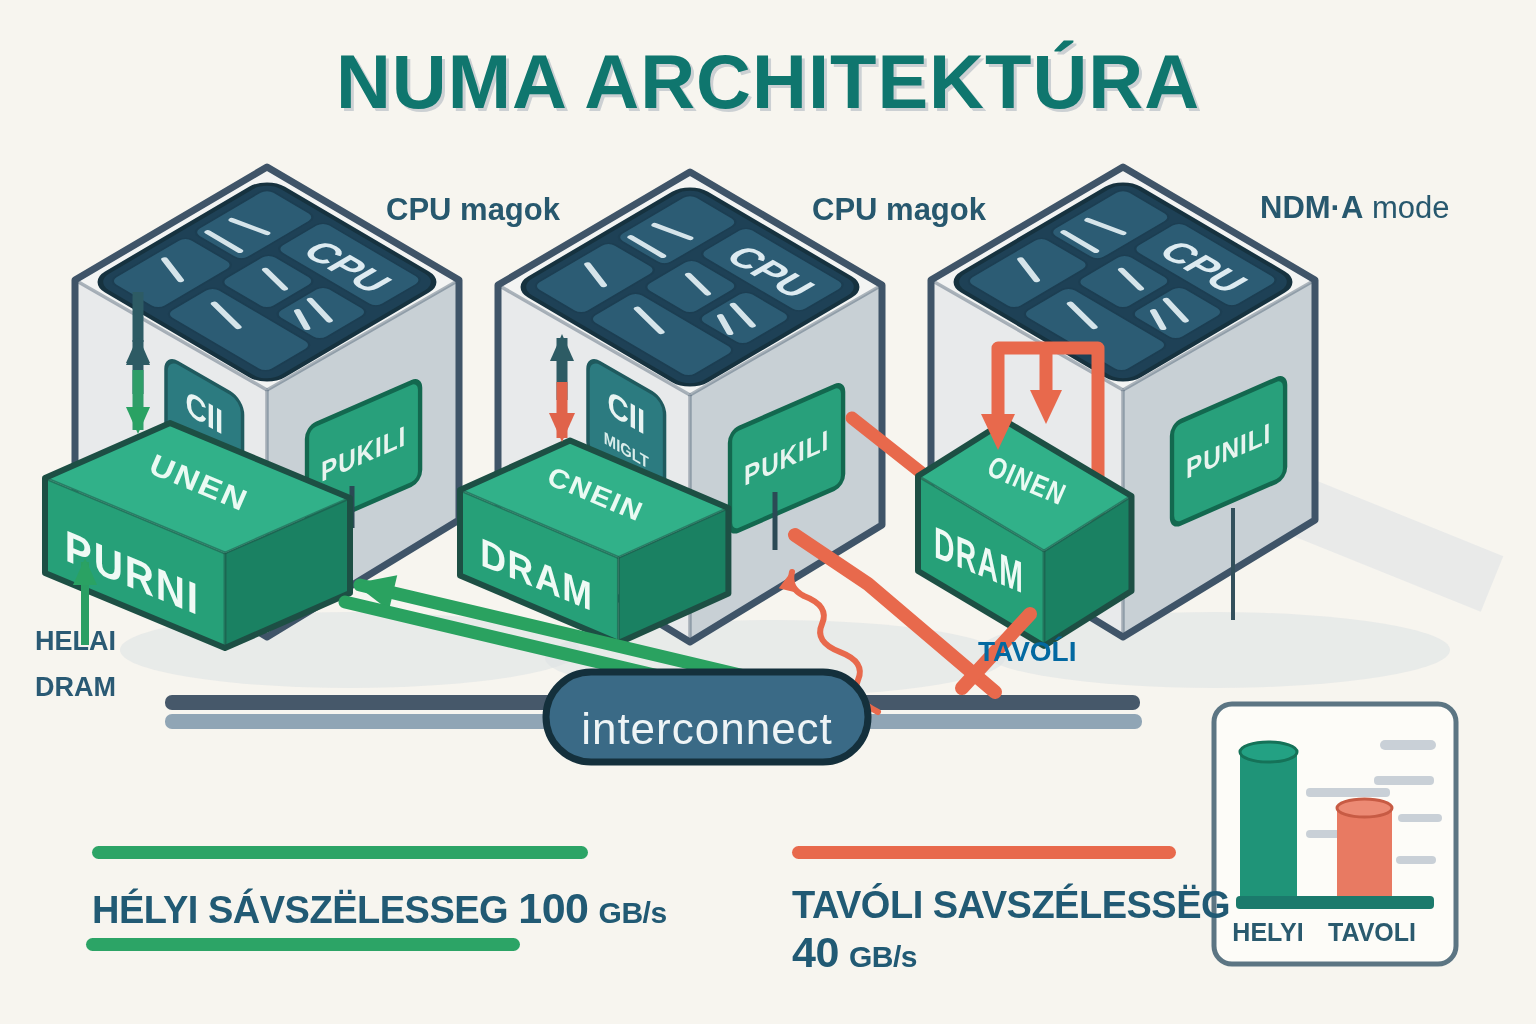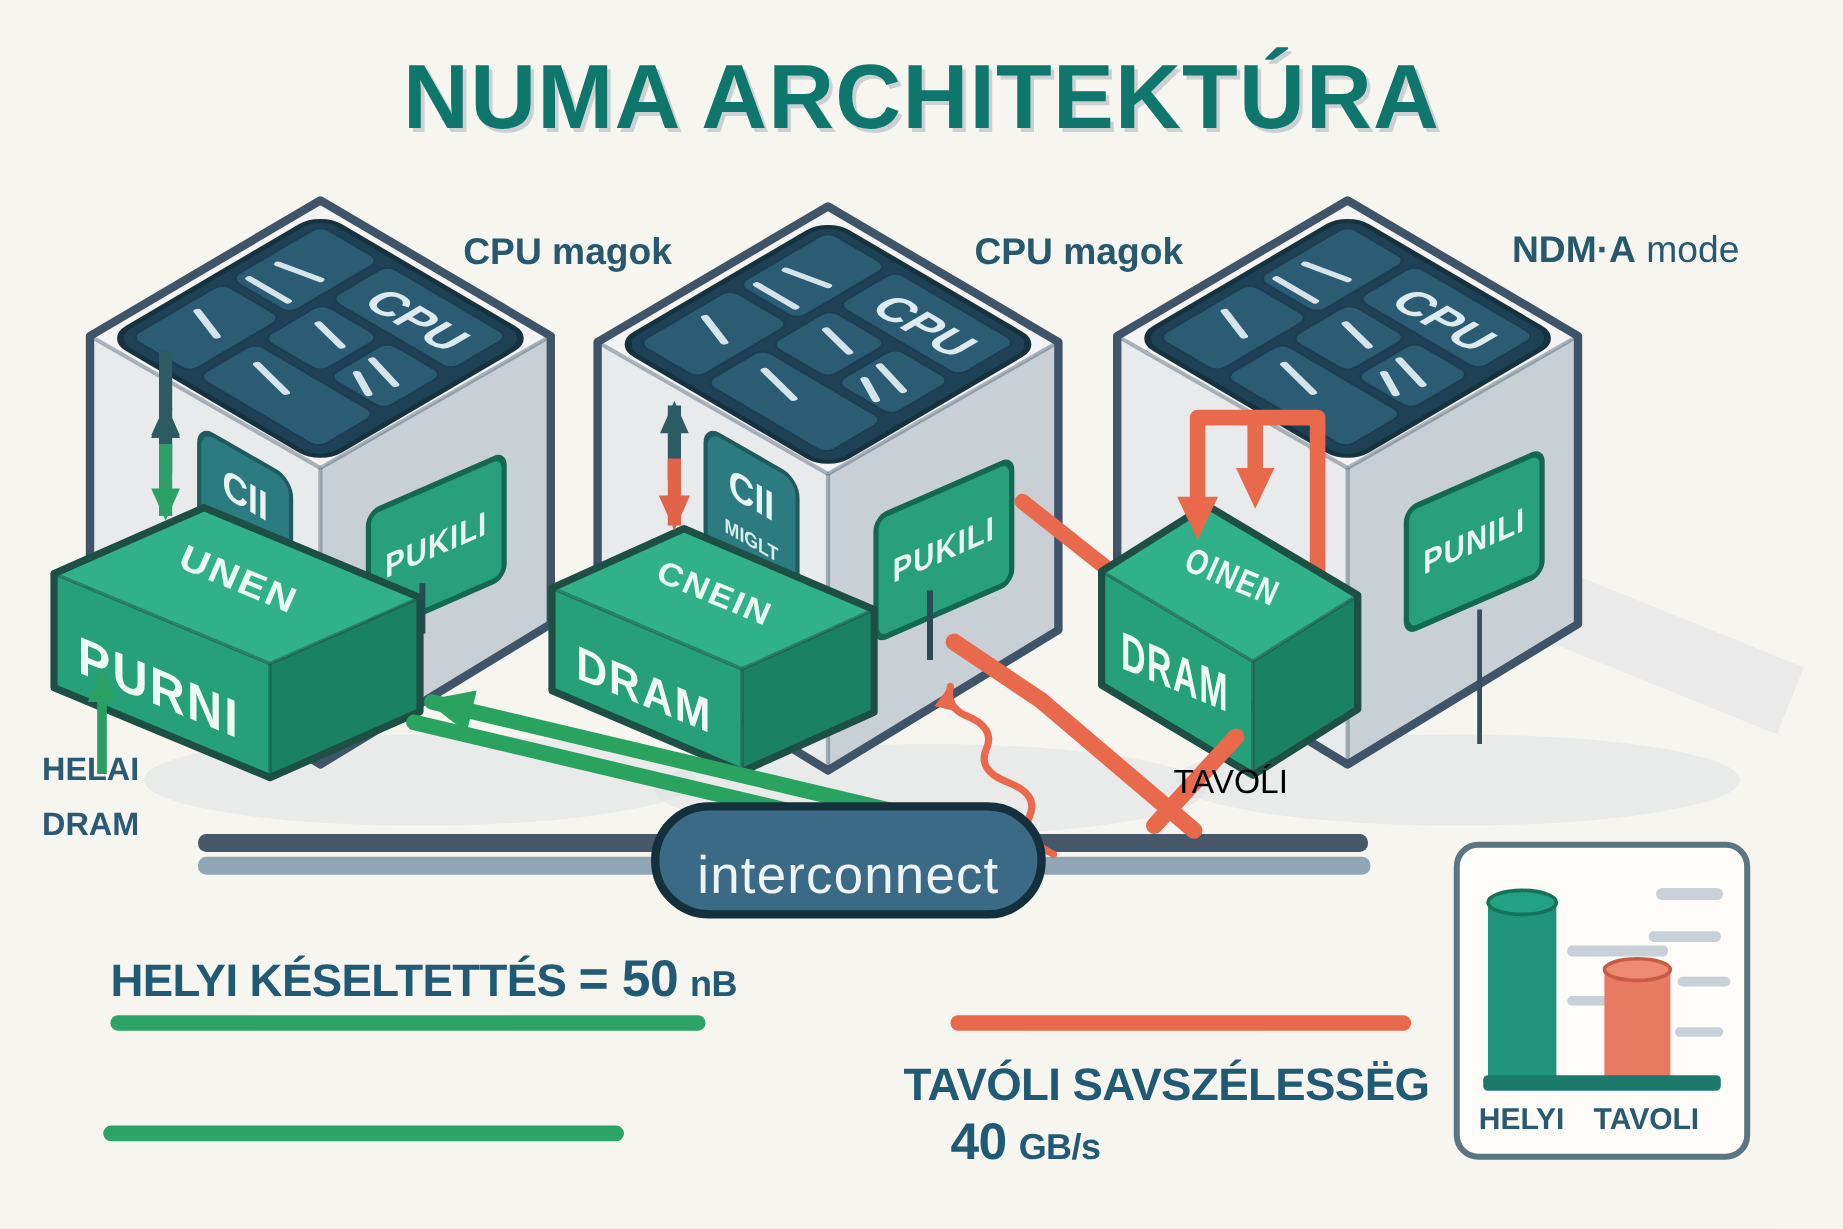--- a/index.html
+++ b/index.html
@@ -6,21 +6,21 @@
   .canvas{position:relative;width:1536px;height:1024px;background:#f7f5ef;overflow:hidden;
           font-family:"Liberation Sans",sans-serif;}
   svg.diagram{position:absolute;left:0;top:0;}
   .ovl{position:absolute;white-space:nowrap;text-align:center;}
   .page-title{width:100%;text-align:center;top:38px;font-size:76px;font-weight:800;
               letter-spacing:1px;color:#0f766e;text-shadow:3px 3px 0 rgba(150,165,178,.45);}
   .toplabel{font-size:31px;font-weight:600;color:#27586e;}
   .numa-strong{font-weight:800;}
   .numa-rest{font-weight:500;margin-top:30px;}
   .helai{font-size:27px;font-weight:800;line-height:46px;color:#2a5a74;}
-  .tavoli{font-size:28px;font-weight:400;color:#000000;}
+  .tavoli{font-size:28px;font-weight:700;color:#0369a1;}
   .mensore{font-size:29px;font-weight:600;color:#4b6a74;line-height:34px;}
   .stat{color:#215a74;font-weight:800;font-size:38px;letter-spacing:-0.5px;}
   .stat .big{font-size:43px;}
   .stat .unit{font-size:30px;font-weight:600;}
   .uline{position:absolute;height:13px;border-radius:7px;}
   .ul-green{background:#2ca466;}
   .ul-red{background:#e8694c;}
 </style>
 </head>
 <body>
@@ -268,32 +268,32 @@
 </div>
 
 <div class="ovl helai" style="left:35px;top:618px;">
   <div>HELAI</div>
   <div>DRAM</div>
 </div>
 
 <div class="ovl tavoli" style="left:978px;top:636px;">TAVOĹI</div>
 
 
-<div class="ovl stat" style="left:92px;top:792px;">
-  <span>HELYI KÉSELTETTÉS</span>
-  <span class="big">= 50</span>
-  <span class="unit">nB</span>
-</div>
 <div class="uline ul-green" style="left:92px;top:846px;width:496px;"></div>
 
+<div class="ovl stat" style="left:92px;top:884px;">
+  <span>HÉLYI SÁVSZËLESSEG</span>
+  <span class="big">100</span>
+  <span class="unit">GB/s</span>
+</div>
 <div class="uline ul-green" style="left:86px;top:938px;width:434px;"></div>
 
 <div class="uline ul-red" style="left:792px;top:846px;width:384px;"></div>
 
-<div class="ovl stat" style="left:753px;top:884px;">
+<div class="ovl stat" style="left:792px;top:884px;">
   <span>TAVÓLI SAVSZÉLESSËG</span>
 </div>
 <div class="ovl stat" style="left:792px;top:928px;">
   <span class="big">40</span>
   <span class="unit">GB/s</span>
 </div>
 
 </div>
 
 </body></html>

